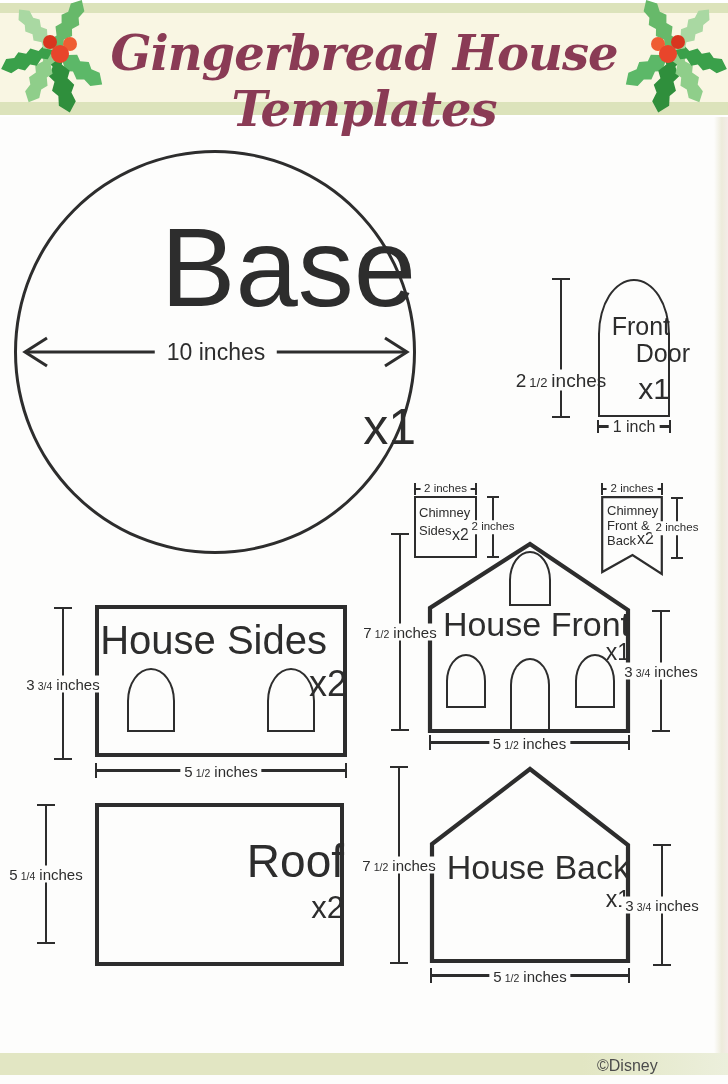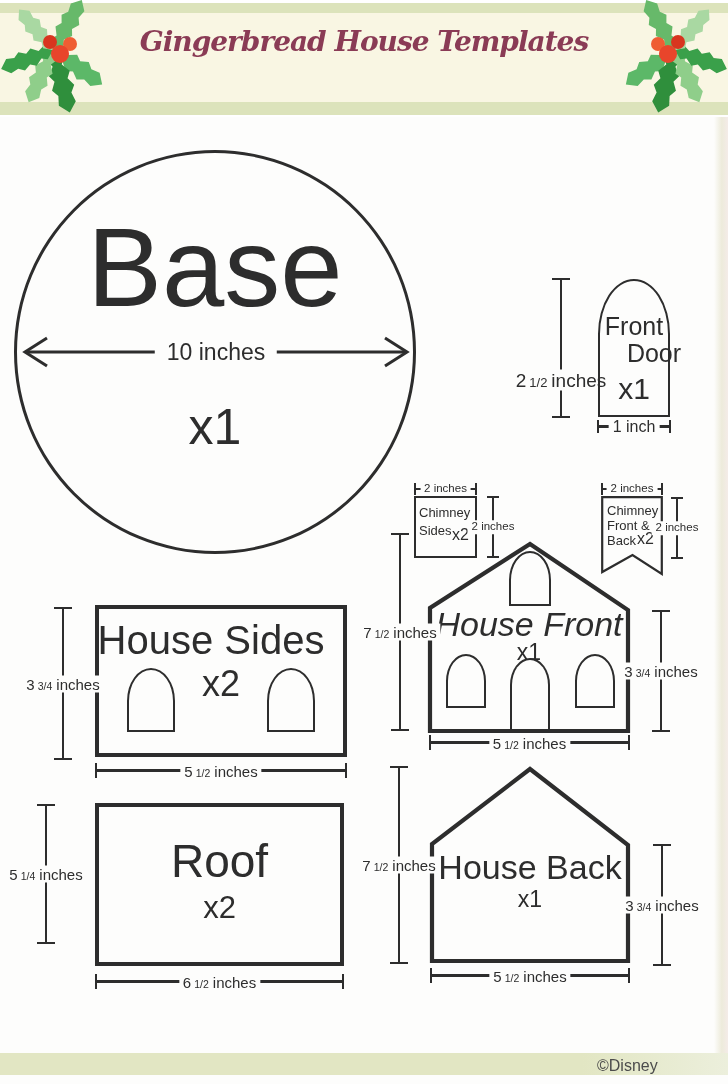--- a/index.html
+++ b/index.html
@@ -7,32 +7,32 @@
         font-family:"Liberation Sans",sans-serif;color:#2d2d2d;}
 
   
   .banner{position:absolute;left:0;top:0;width:728px;height:117px;background:#fff;}
   .banner .cream{position:absolute;left:0;top:3px;width:100%;height:101px;background:#f9f6e3;}
   .banner .stripe{position:absolute;left:0;width:100%;background:#dce3bb;}
   .banner .stripe.s-top{top:3px;height:10px;}
   .banner .stripe.s-bot{top:102px;height:13px;}
   .title{position:absolute;left:0;top:25px;width:100%;text-align:center;
          font-family:"DejaVu Serif",serif;font-style:italic;font-weight:bold;
-         font-size:28px;letter-spacing:-1px;color:#8a3b55;}
+         font-size:48px;letter-spacing:-1px;color:#8a3b55;}
   .holly{position:absolute;top:0;width:120px;height:120px;}
   .holly.h-left{left:-2px;}
   .holly.h-right{right:-2px;transform:scaleX(-1);}
 
   
   .circle{position:absolute;left:14px;top:150px;width:396px;height:398px;
           border:3.5px solid #2d2d2d;border-radius:50%;}
   .piece-rect{position:absolute;border:4px solid #2d2d2d;box-sizing:border-box;}
   .arch{position:absolute;border:2.5px solid #2d2d2d;box-sizing:border-box;background:transparent;}
   .shape{position:absolute;}
-  .ctext{position:absolute;text-align:center;line-height:1;white-space:nowrap;}
+  .ctext{position:absolute;text-align:right;line-height:1;white-space:nowrap;}
 
   
   .vdim{position:absolute;width:18px;}
   .vdim.sm{width:12px;}
   .vdim .vline{position:absolute;left:50%;top:1px;bottom:1px;width:2.2px;margin-left:-1.1px;background:#2d2d2d;}
   .vdim .t{position:absolute;left:0;width:100%;height:2.4px;background:#2d2d2d;}
   .vdim .t.tt{top:0;}
   .vdim .t.tb{bottom:0;}
   .hdim{position:absolute;height:15px;}
   .hdim.sm{height:12px;}
@@ -162,21 +162,21 @@
     <div class="vline"></div>
       <div class="t tt"></div>
       <div class="t tb"></div>
     <span class="dlbl small">2 inches</span>
   </div>
 
   <svg class="shape" style="left:426px;top:540px;" width="206" height="195" viewBox="0 0 206 195">
     <polygon points="104,4 202,70 202,191 4,191 4,68" fill="none" stroke="#2d2d2d" stroke-width="4.2"></polygon>
   </svg>
   <div class="arch" style="left:509px;top:551px;width:42px;height:55px;border-radius:21px 21px 0 0 / 29px 29px 0 0;border-width:2.4px;"></div>
-  <div class="ctext" style="left:428px;top:607px;width:202px;font-size:34px;font-style:italic;">House Front</div>
+  <div class="ctext" style="left:428px;top:607px;width:202px;font-size:34px;">House Front</div>
   <div class="ctext" style="left:428px;top:641px;width:202px;font-size:23px;">x1</div>
   <div class="arch" style="left:446px;top:654px;width:40px;height:54px;border-radius:20px 20px 0 0 / 27px 27px 0 0;border-width:2.4px;"></div>
   <div class="arch" style="left:510px;top:658px;width:40px;height:71px;border-radius:20px 20px 0 0 / 27px 27px 0 0;border-width:2.4px;border-bottom:none;"></div>
   <div class="arch" style="left:575px;top:654px;width:40px;height:54px;border-radius:20px 20px 0 0 / 27px 27px 0 0;border-width:2.4px;"></div>
   <div class="vdim" style="left:391px;top:533px;height:198px;">
     <div class="vline"></div>
       <div class="t tt"></div>
       <div class="t tb"></div>
     <span class="dlbl"><span>7</span><span class="frac">1/2</span><span>inches</span></span>
   </div>
@@ -213,26 +213,20 @@
 
   <div class="piece-rect" style="left:95px;top:803px;width:249px;height:163px;"></div>
   <div class="ctext" style="left:95px;top:838px;width:249px;font-size:46px;">Roof</div>
   <div class="ctext" style="left:95px;top:892px;width:249px;font-size:31px;">x2</div>
   <div class="vdim" style="left:37px;top:804px;height:140px;">
     <div class="vline"></div>
       <div class="t tt"></div>
       <div class="t tb"></div>
     <span class="dlbl"><span>5</span><span class="frac">1/4</span><span>inches</span></span>
   </div>
-  <div class="hdim" style="left:95px;top:974px;width:249px;">
-    <div class="hline"></div>
-      <div class="t tl"></div>
-      <div class="t tr"></div>
-    <span class="dlbl"><span>6</span><span class="frac">1/2</span><span>inches</span></span>
-  </div>
 
   <svg class="shape" style="left:428px;top:765px;" width="204" height="200" viewBox="0 0 204 200">
     <polygon points="102,4 200,80 200,196 4,196 4,79" fill="none" stroke="#2d2d2d" stroke-width="4.2"></polygon>
   </svg>
   <div class="ctext" style="left:430px;top:850px;width:200px;font-size:34px;">House Back</div>
   <div class="ctext" style="left:430px;top:888px;width:200px;font-size:23px;">x1</div>
   <div class="vdim" style="left:390px;top:766px;height:198px;">
     <div class="vline"></div>
       <div class="t tt"></div>
       <div class="t tb"></div>

